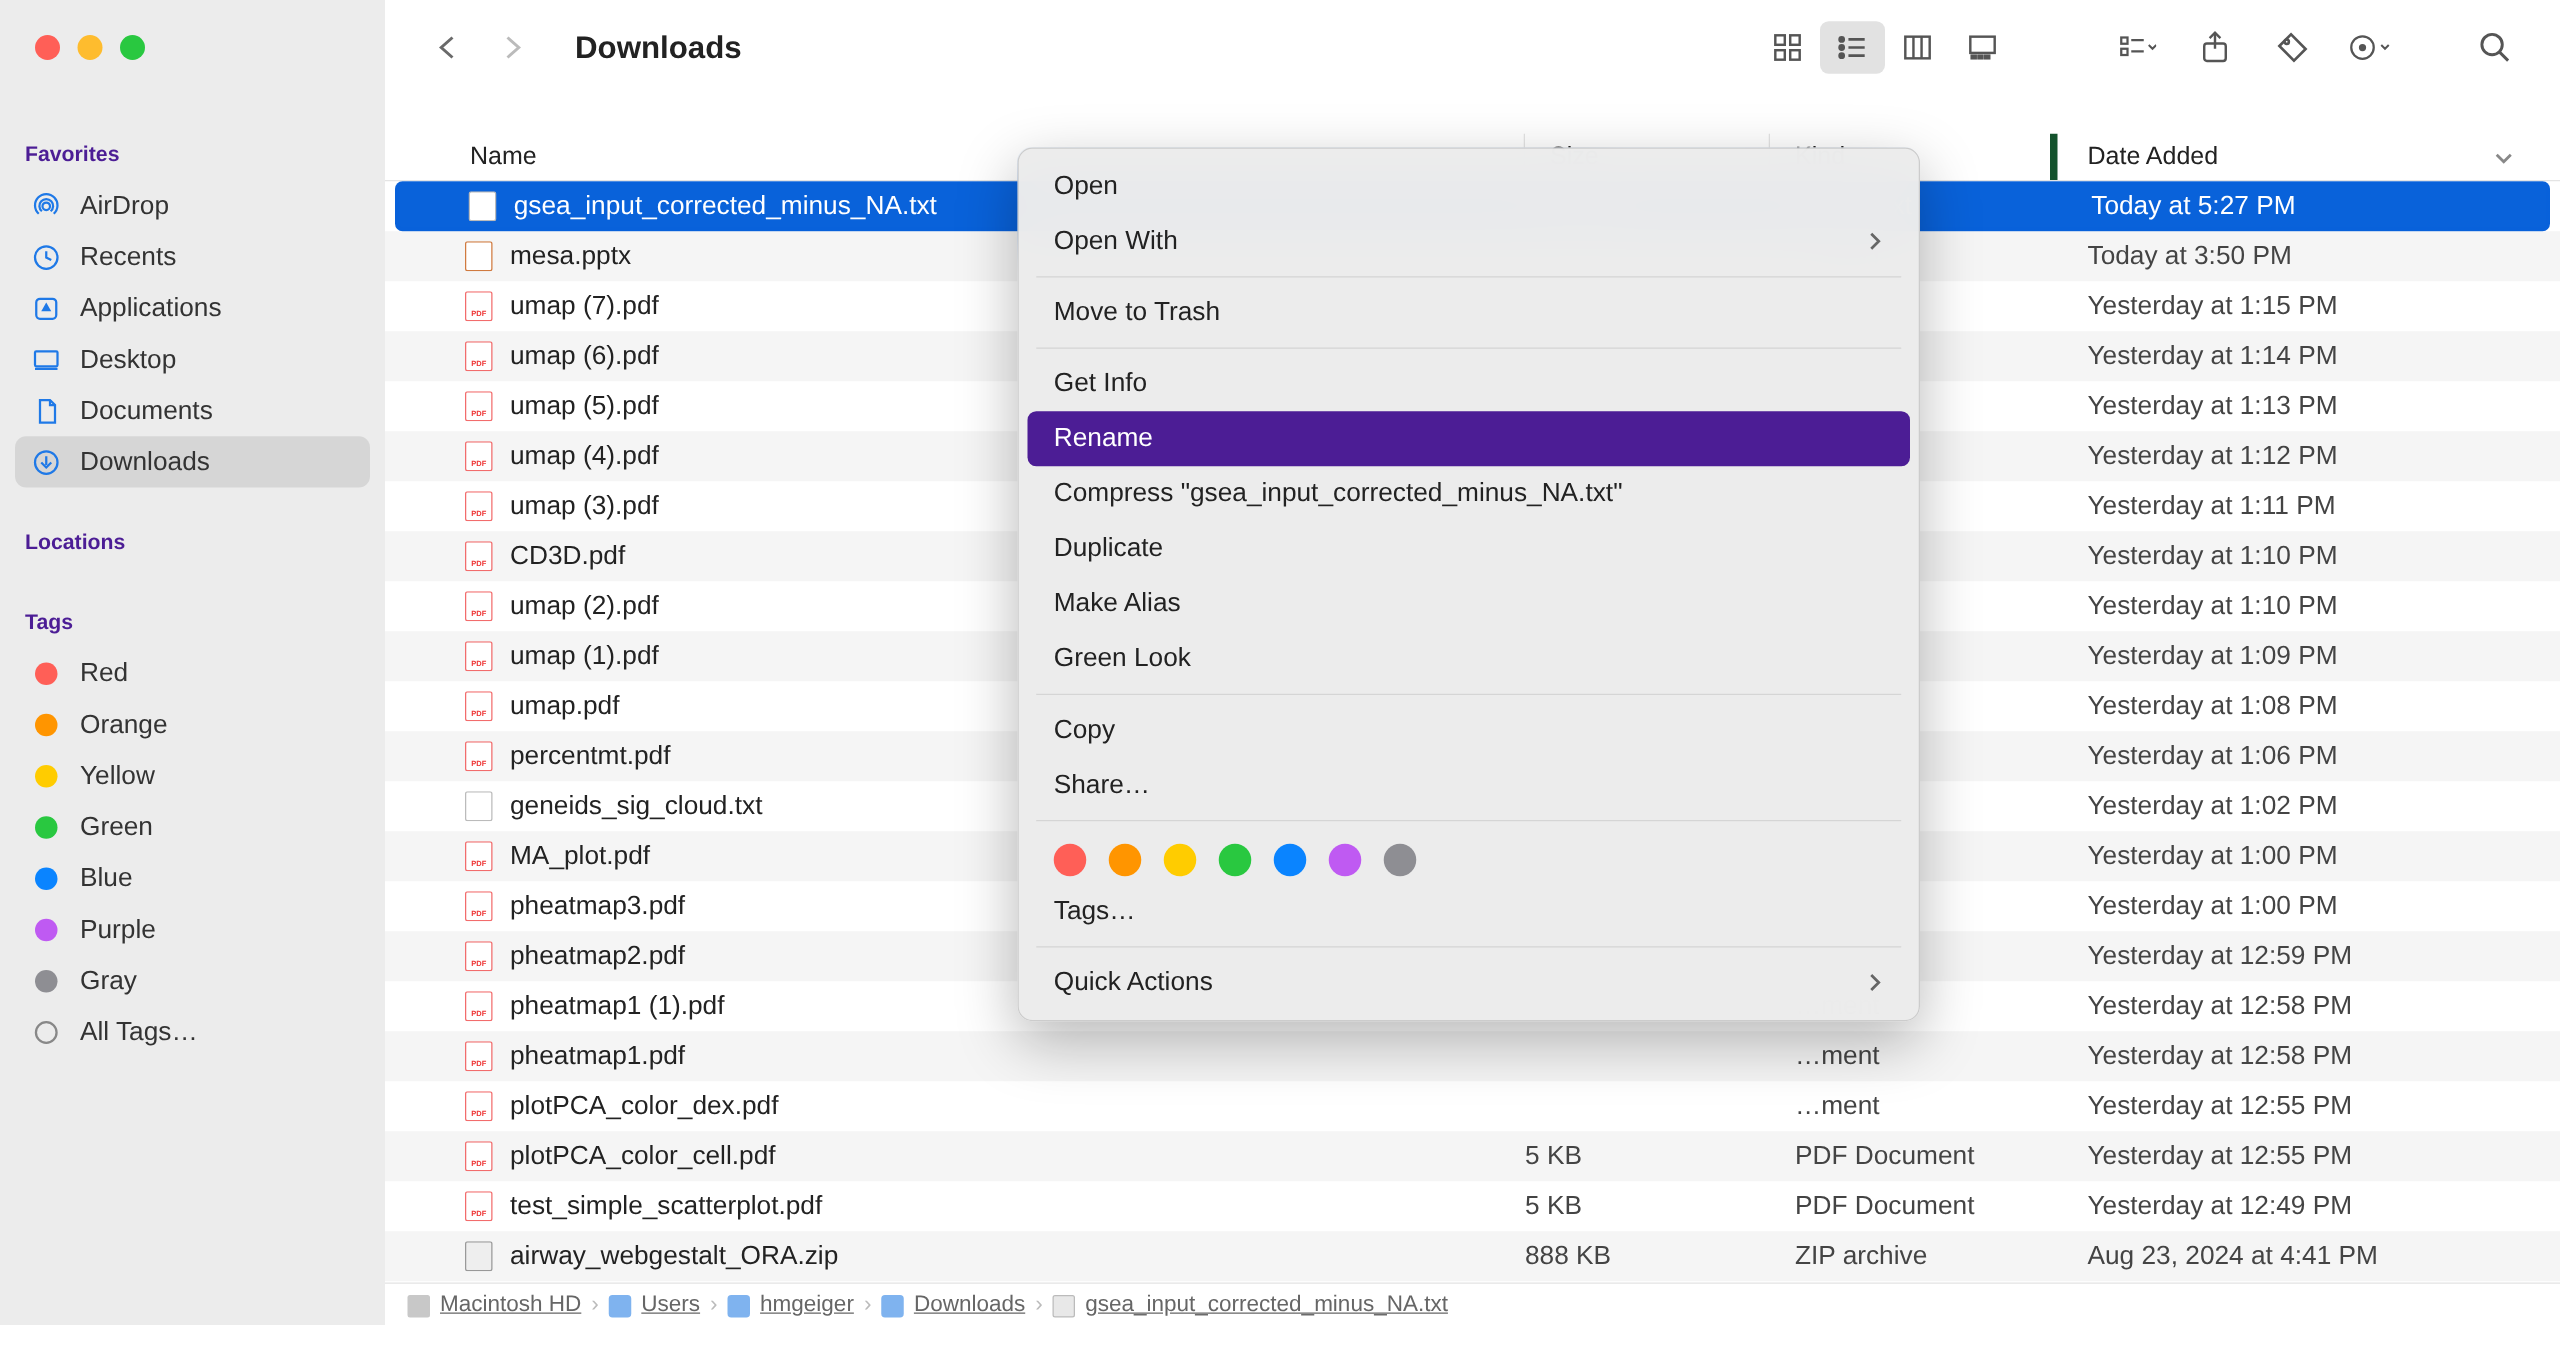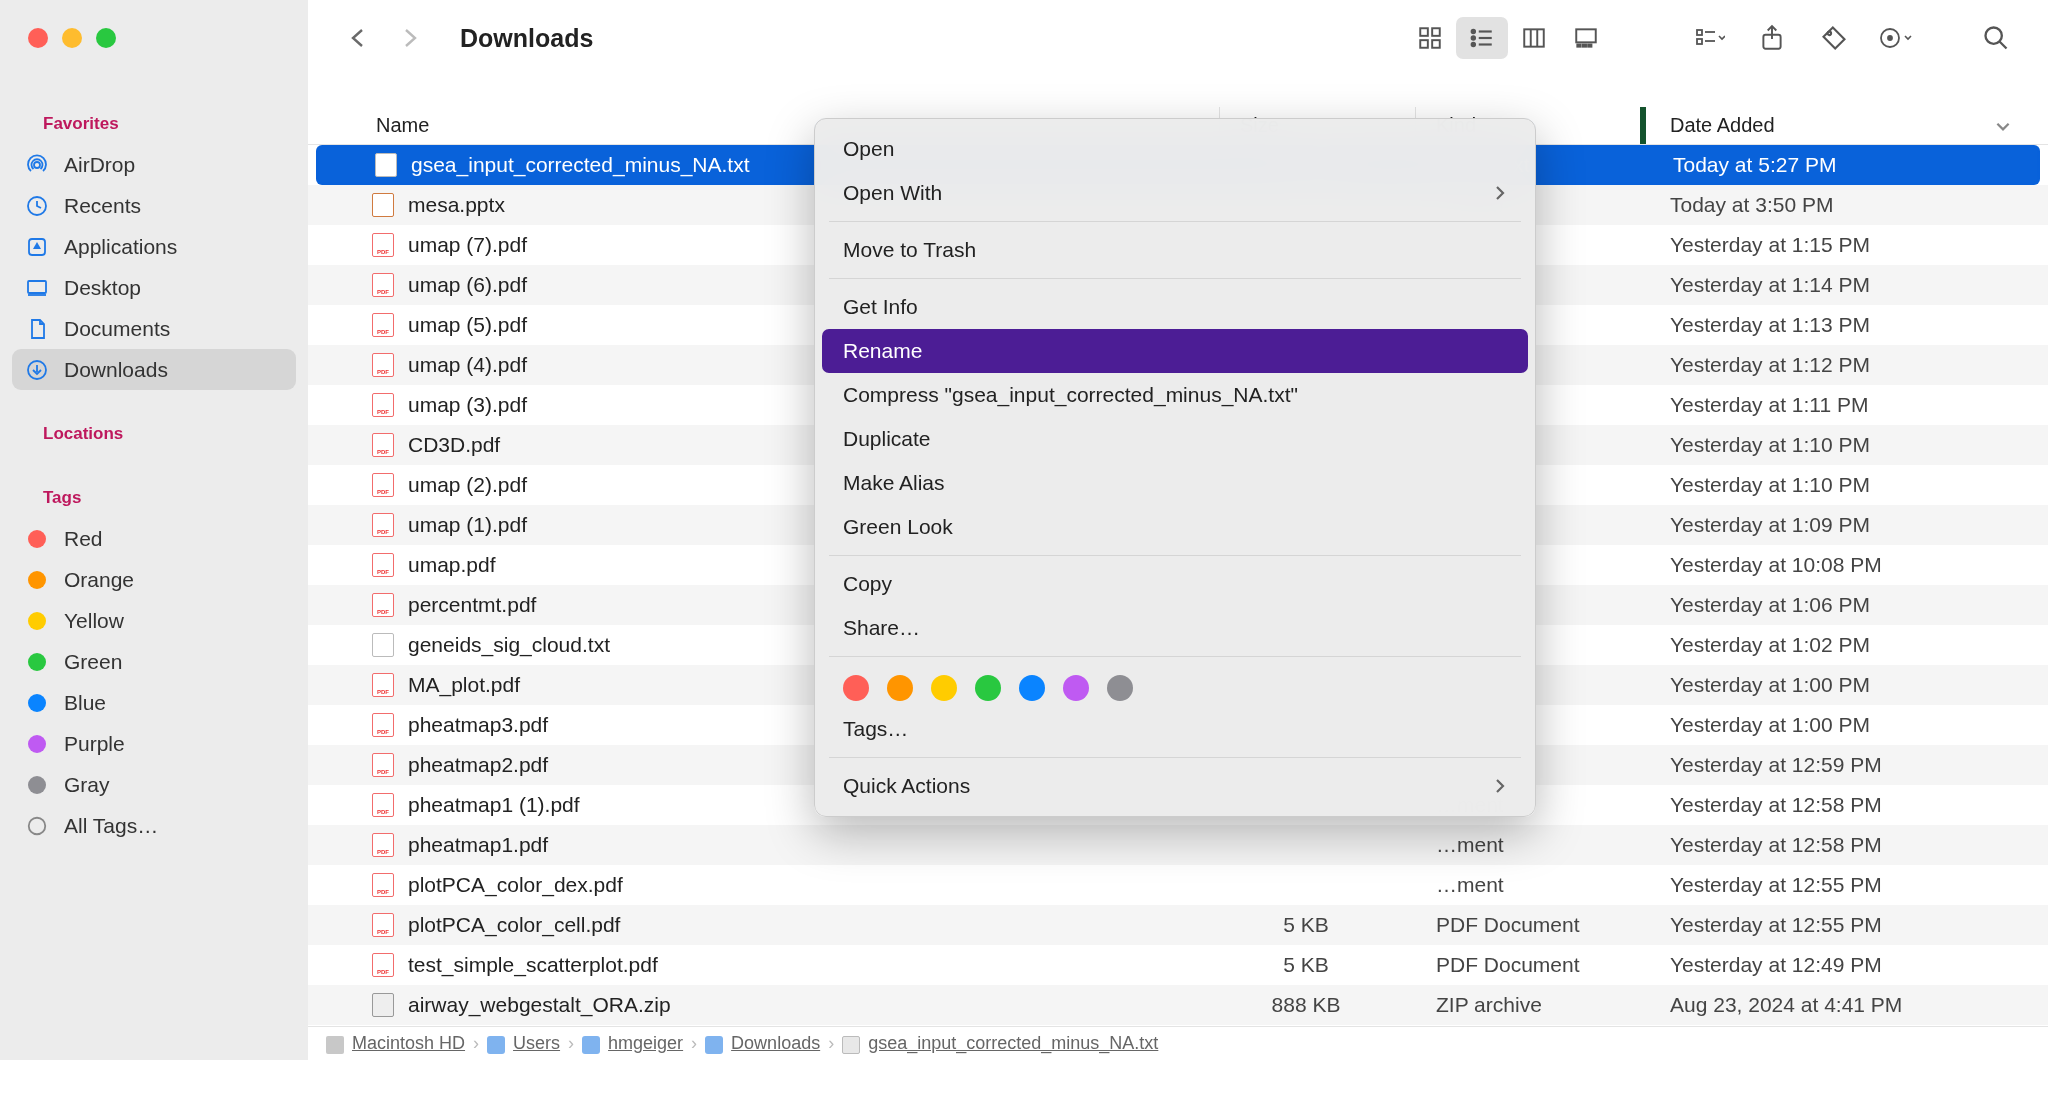--- a/index.html
+++ b/index.html
@@ -15,39 +15,39 @@
 .toolbar { height: 76px; display: flex; align-items: center; padding: 0 20px; gap: 6px; }
 .nav-arrows { display: flex; gap: 28px; margin-left: 18px; }
 .arrow { width: 24px; height: 24px; color: #6a6a6a; }
 .title { font-size: 25px; font-weight: 700; margin-left: 32px; color: #222; }
 .toolbar-spacer { flex: 1; }
 .viewbtns { display: flex; gap: 0; margin-right: 20px; }
 .viewbtn { width: 52px; height: 42px; display:flex; align-items:center; justify-content:center; color:#555; border-radius:7px;}
 .viewbtn.active { background:#e2e2e2; }
 .tbicon { width: 44px; height: 42px; display:flex; align-items:center; justify-content:center; color:#555; margin-left: 12px;}
 .sidebar-section { padding: 0 12px; }
-.sb-head { font-size: 17px; font-weight: 700; color: #be185d; padding: 34px 12px 10px 8px; margin-left: 23px; }
+.sb-head { font-size: 17px; font-weight: 700; color: #4c1d95; padding: 34px 12px 10px 8px; }
 .sb-head.first { padding-top: 38px; }
 .sb-item { display:flex; align-items:center; gap: 14px; height: 41px; padding: 0 12px; border-radius: 9px; font-size: 21px; color:#333; }
 .sb-item.active { background:#d6d6d6; }
 .sb-icon { width: 26px; height: 26px; color:#1f79e7; display:flex; align-items:center; justify-content:center; }
 .tag-dot { width:18px; height:18px; border-radius:50%; }
 .content { flex:1; display:flex; flex-direction:column; position:relative; }
 .headerrow { display:flex; border-bottom:1px solid #e4e4e4; height: 38px; align-items:center; font-size: 20px; color:#222;margin-top:31px; }
 .col-name { flex:0 0 912px; padding-left: 68px; border-right:1px solid #e4e4e4; height:100%; display:flex; align-items:center; font-weight:500;}
 .col-size { flex:0 0 196px; padding-left:20px; border-right:1px solid #e4e4e4; height:100%; display:flex; align-items:center; font-weight:500;}
 .col-kind { flex:0 0 230px; padding-left:20px; border-right:6px solid #14532d; height:100%; display:flex; align-items:center; font-weight:500;}
 .col-date { flex:1; padding-left:24px; height:100%; display:flex; align-items:center; justify-content:space-between; padding-right:36px; font-weight:500;}
 .filerow { display:flex; height:40px; align-items:center; font-size:21px; color:#222; }
 .filerow.alt { background:#f5f5f5; }
 .filerow.selected { background:#0962da; color:#fff; border: 3px solid rgba(9,98,218,0.8); border-radius:6px; margin:0 8px; position:relative; }
 .filerow.selected .fc-name, .filerow.selected .fc-size, .filerow.selected .fc-kind, .filerow.selected .fc-date { color:#fff; }
 .fc-name { flex:0 0 912px; padding-left:36px; display:flex; align-items:center; gap:14px; overflow:hidden; white-space:nowrap; }
 .filerow.selected .fc-name { flex:0 0 904px; padding-left:28px; }
-.fc-size { flex:0 0 196px; text-align:center; padding-right:24px; color:#444; }
+.fc-size { flex:0 0 196px; text-align:left; padding-right:24px; color:#444; }
 .fc-kind { flex:0 0 230px; padding-left:20px; color:#444; overflow:hidden; white-space:nowrap; }
 .fc-date { flex:1; padding-left:24px; color:#444; }
 .fileicon { width:22px; height:24px; display:inline-block; border:1px solid #bbb; border-radius:2px; background:#fff; position:relative; flex-shrink:0;}
 .fileicon.pdf { border-color:#f26c6c; background:linear-gradient(#fff,#fff);}
 .fileicon.pdf::after{content:"PDF";position:absolute;bottom:1px;left:0;right:0;font-size:6px;text-align:center;color:#e33;font-weight:bold;}
 .fileicon.pptx{border-color:#d07a3f;background:#fff;}
 .fileicon.txt{border-color:#bbb;}
 .fileicon.zip{border-color:#999;background:#eee;}
 .disclose { width:14px; height:14px; display:inline-block; }
 .pathbar { height:34px; border-top:1px solid #e4e4e4; display:flex; align-items:center; gap:8px; padding:0 18px; font-size:18px; color:#666; }
@@ -396,21 +396,21 @@
               <div class="fc-date">Yesterday at 1:09 PM</div>
             </div>
             <div class="filerow">
               <div class="fc-name">
                 <span class="disclose"></span>
                 <span class="fileicon pdf"></span>
                 <span>umap.pdf</span>
               </div>
               <div class="fc-size"></div>
               <div class="fc-kind">…ment</div>
-              <div class="fc-date">Yesterday at 10:08 PM</div>
+              <div class="fc-date">Yesterday at 1:08 PM</div>
             </div>
             <div class="filerow alt">
               <div class="fc-name">
                 <span class="disclose"></span>
                 <span class="fileicon pdf"></span>
                 <span>percentmt.pdf</span>
               </div>
               <div class="fc-size"></div>
               <div class="fc-kind">…ment</div>
               <div class="fc-date">Yesterday at 1:06 PM</div>

